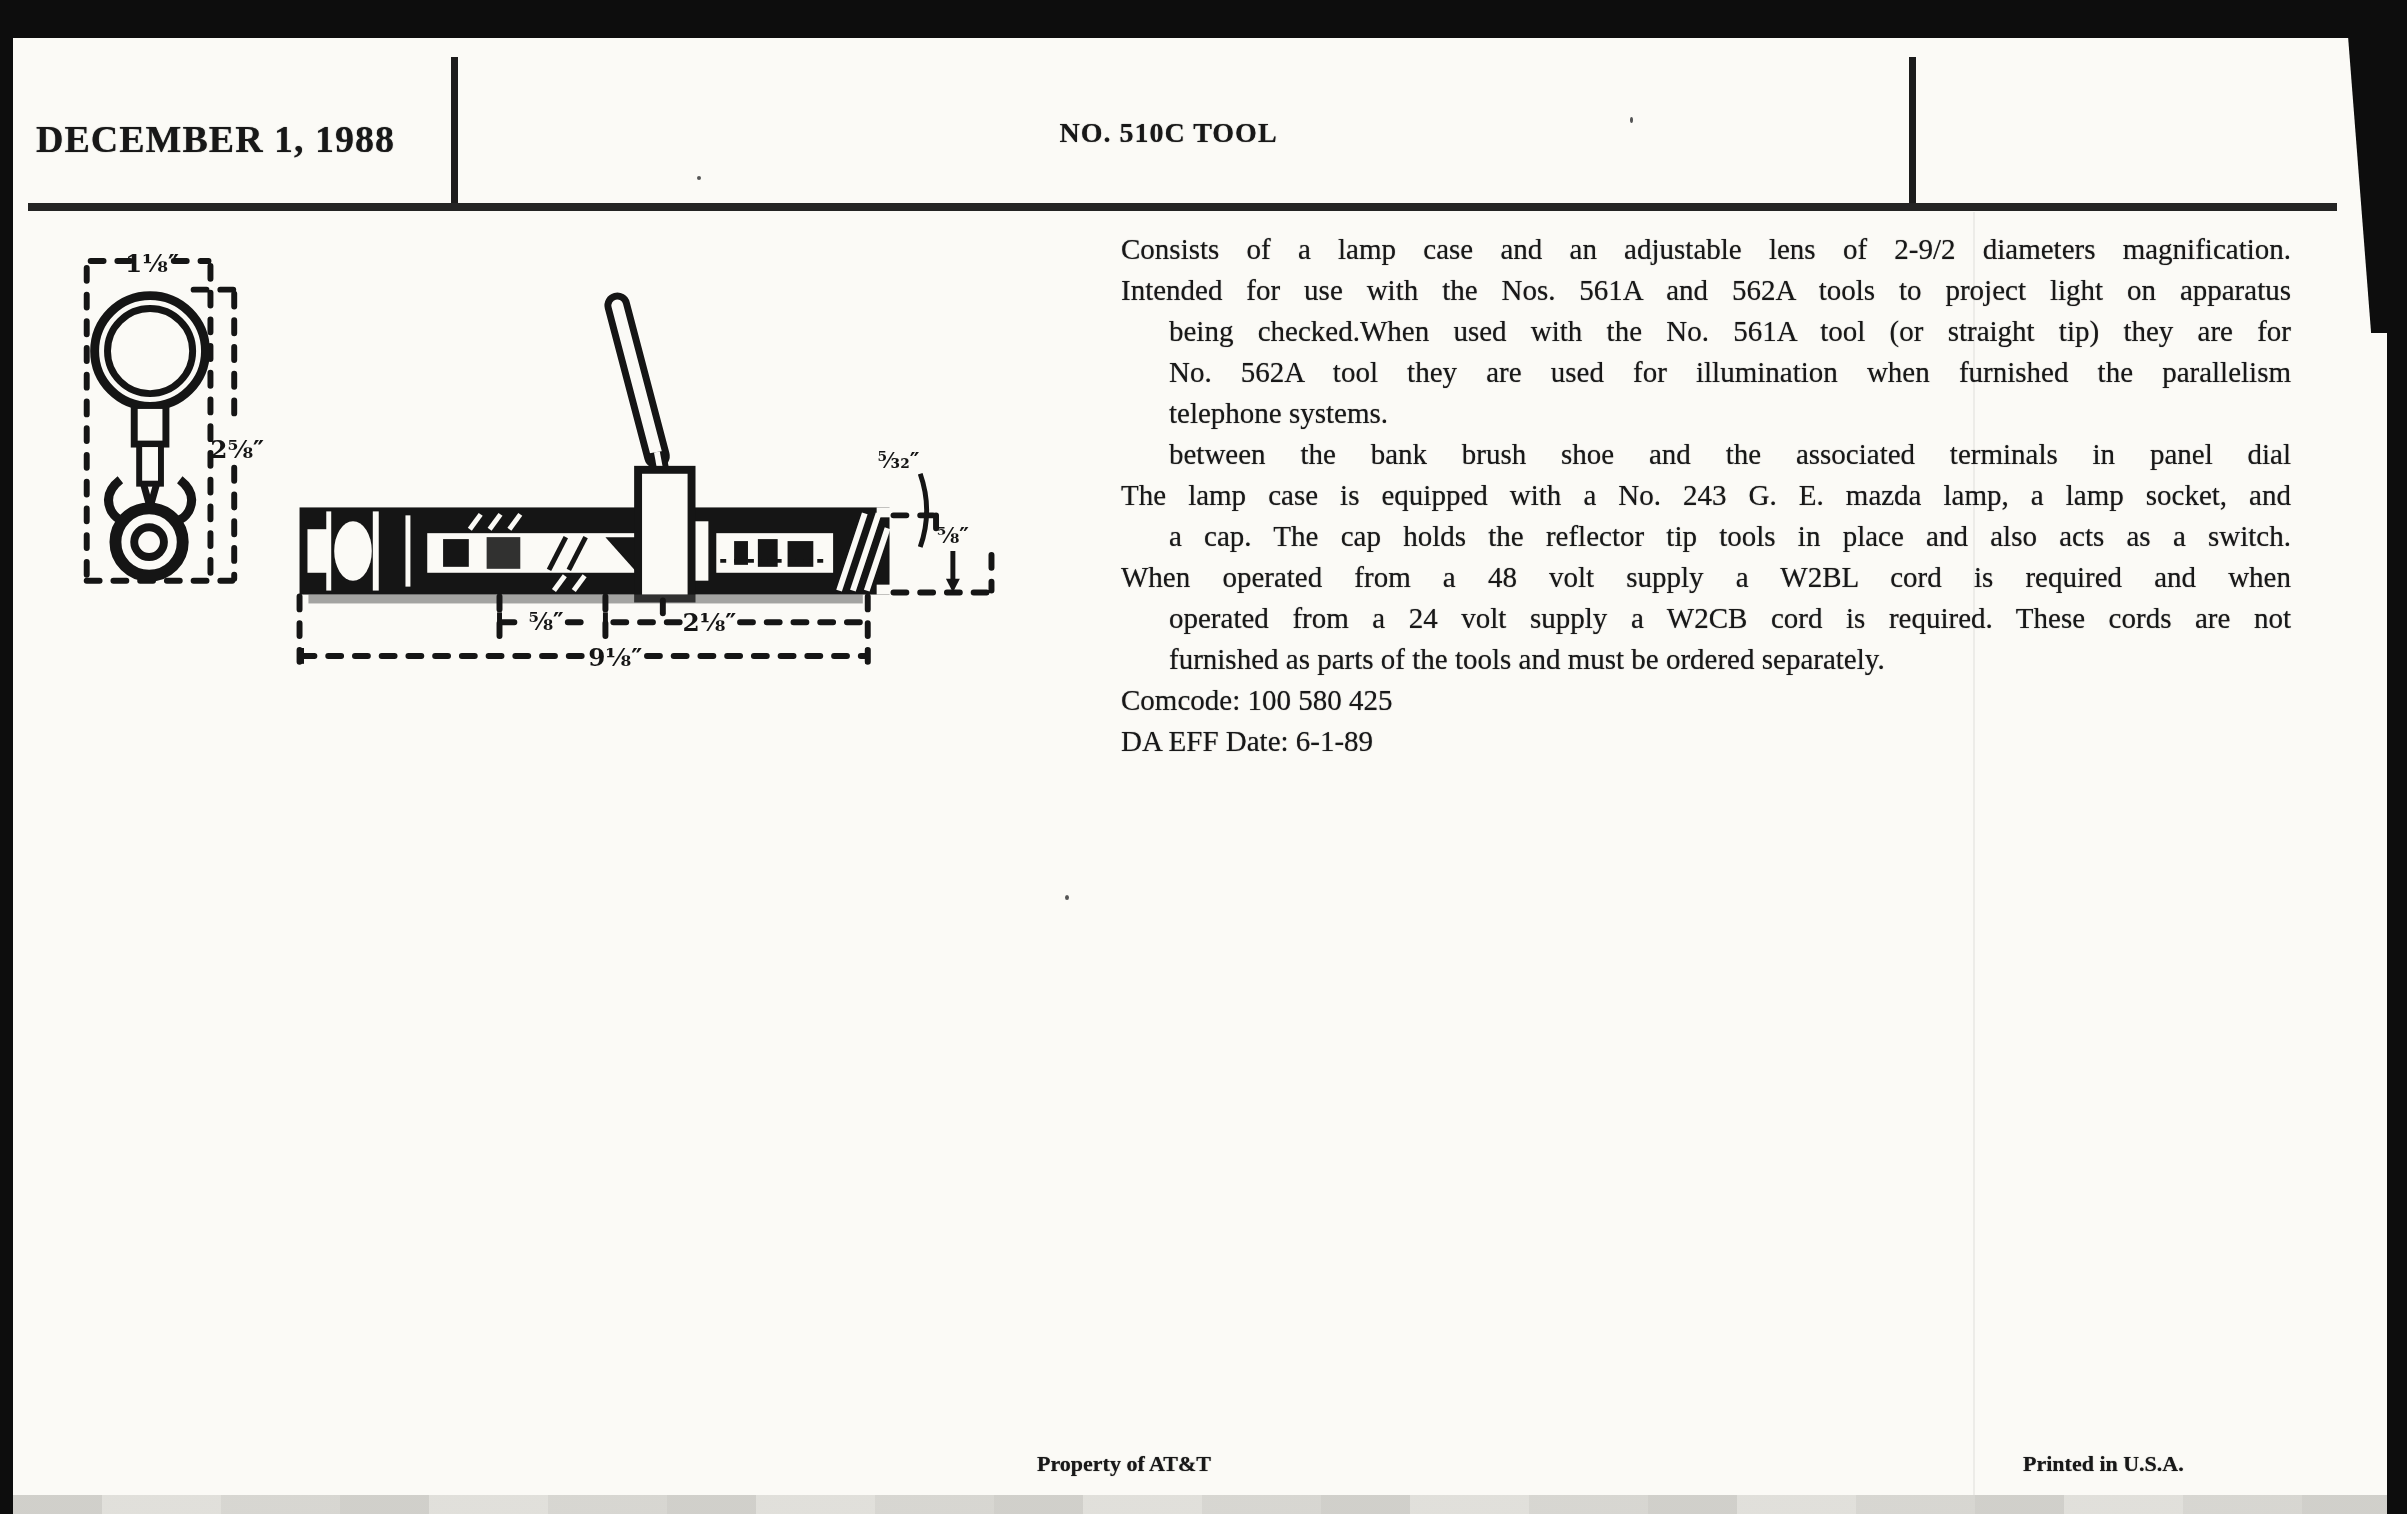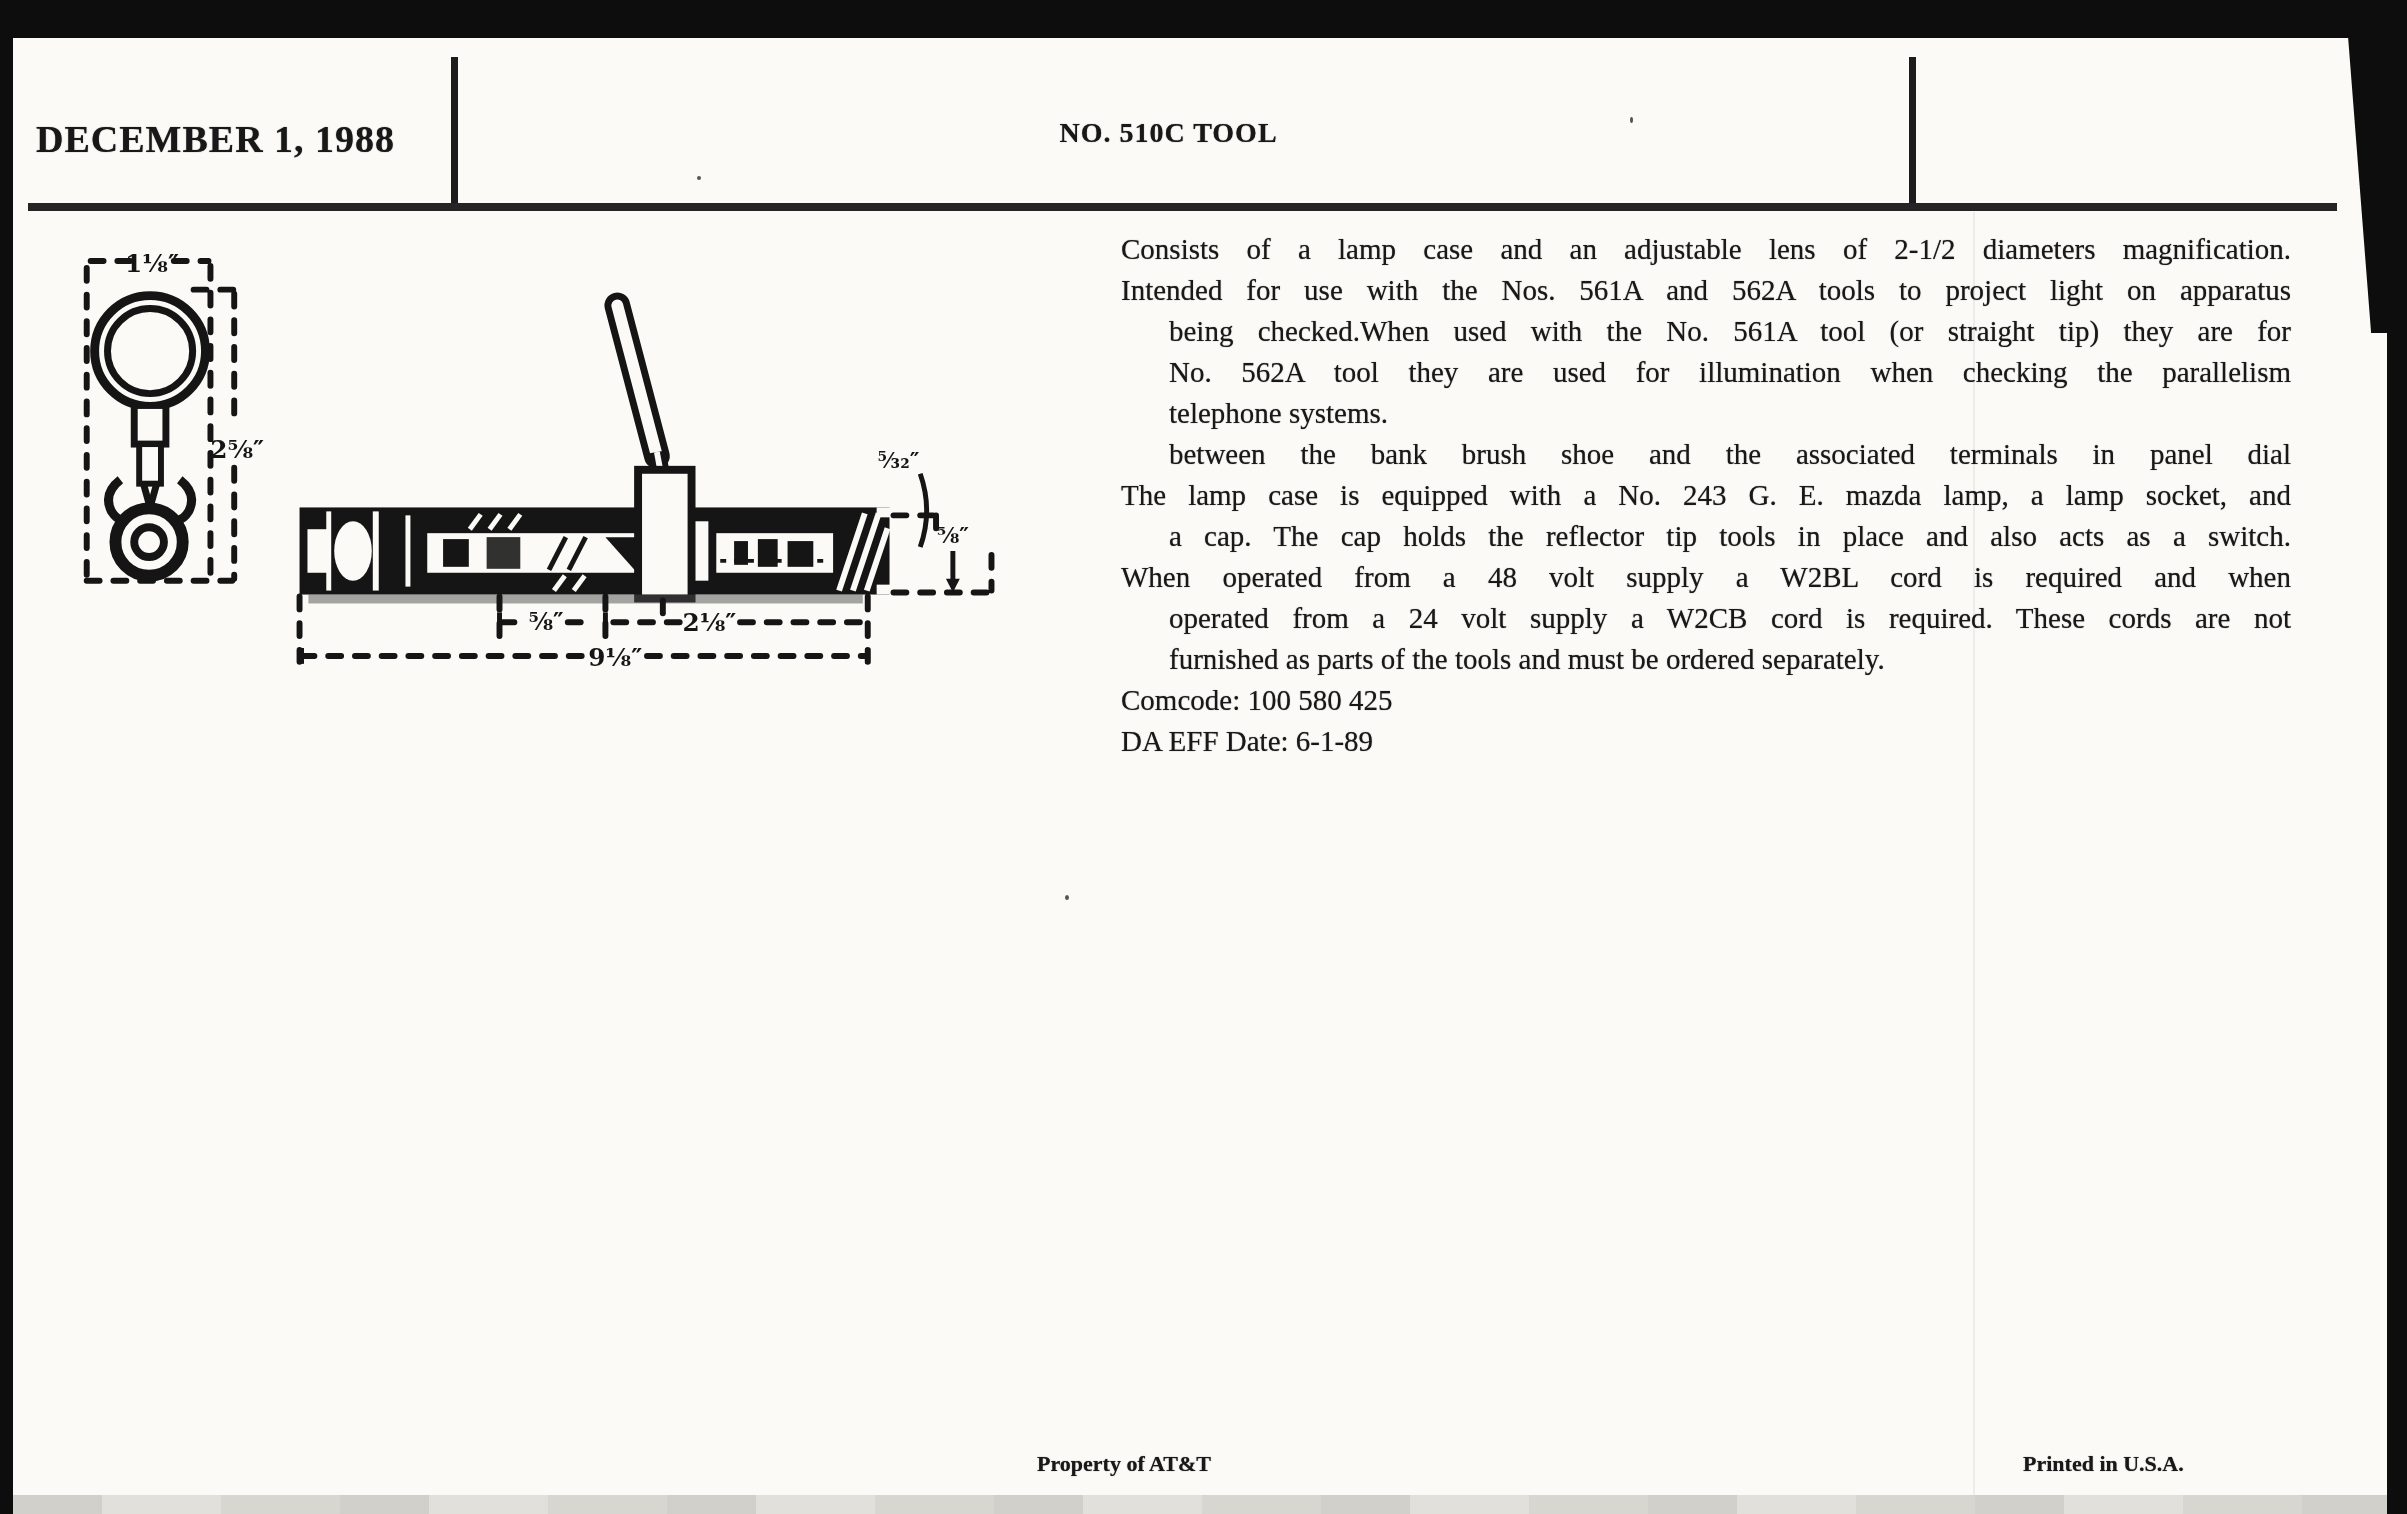--- a/index.html
+++ b/index.html
@@ -161,24 +161,24 @@
     </g>
     <path d="M956,584 L970,584 L963,598 Z" fill="#151515"></path>
     <text x="908" y="472" font-size="22" text-anchor="middle">⁵⁄₃₂″</text>
     <text x="963" y="548" font-size="22" text-anchor="middle">⅝″</text>
     <text x="552" y="636" font-size="24" text-anchor="middle">⅝″</text>
     <text x="717" y="637" font-size="25" text-anchor="middle">2⅛″</text>
     <text x="622" y="672" font-size="25" text-anchor="middle">9⅛″</text>
   </svg>
 
   <div class="bodytext">
-    <div class="bline just">Consists of a lamp case and an adjustable lens of 2-1/2 diameters magnification.</div>
+    <div class="bline just">Consists of a lamp case and an adjustable lens of 2-9/2 diameters magnification.</div>
     <div class="bline just">Intended for use with the Nos. 561A and 562A tools to project light on apparatus</div>
     <div class="bline ind just">being checked.When used with the No. 561A tool (or straight tip) they are for</div>
-    <div class="bline ind just">No. 562A tool they are used for illumination when checking the parallelism</div>
+    <div class="bline ind just">No. 562A tool they are used for illumination when furnished the parallelism</div>
     <div class="bline ind">telephone systems.</div>
     <div class="bline ind just">between the bank brush shoe and the associated terminals in panel dial</div>
     <div class="bline just">The lamp case is equipped with a No. 243 G. E. mazda lamp, a lamp socket, and</div>
     <div class="bline ind just">a cap. The cap holds the reflector tip tools in place and also acts as a switch.</div>
     <div class="bline just">When operated from a 48 volt supply a W2BL cord is required and when</div>
     <div class="bline ind just">operated from a 24 volt supply a W2CB cord is required. These cords are not</div>
     <div class="bline ind">furnished as parts of the tools and must be ordered separately.</div>
     <div class="bline">Comcode: 100 580 425</div>
     <div class="bline">DA EFF Date: 6-1-89</div>
   </div>

